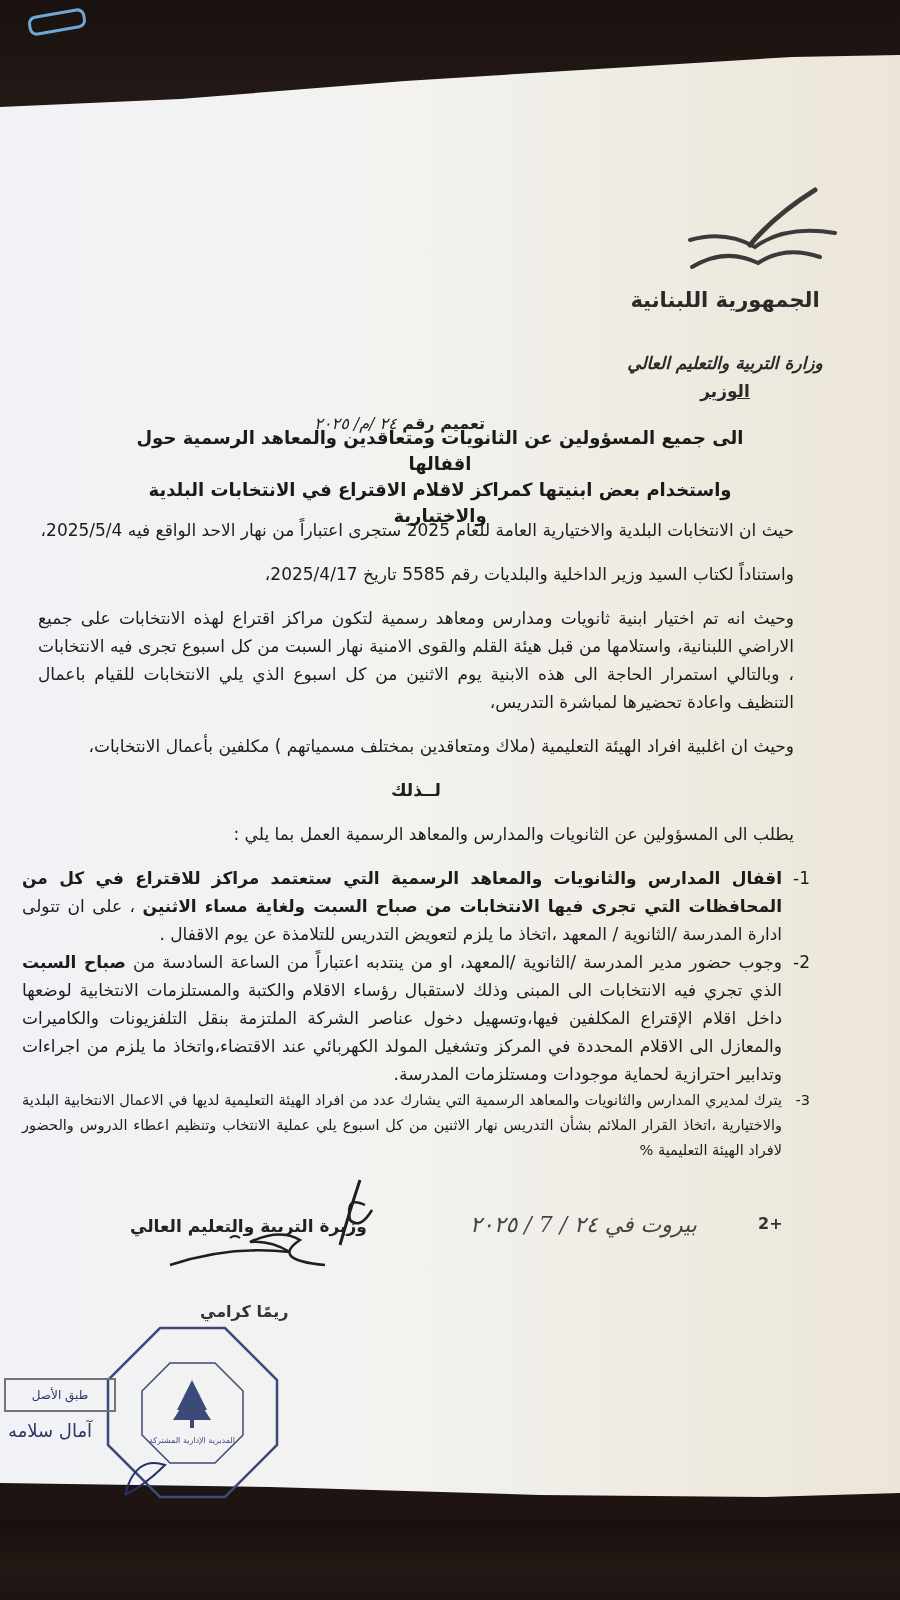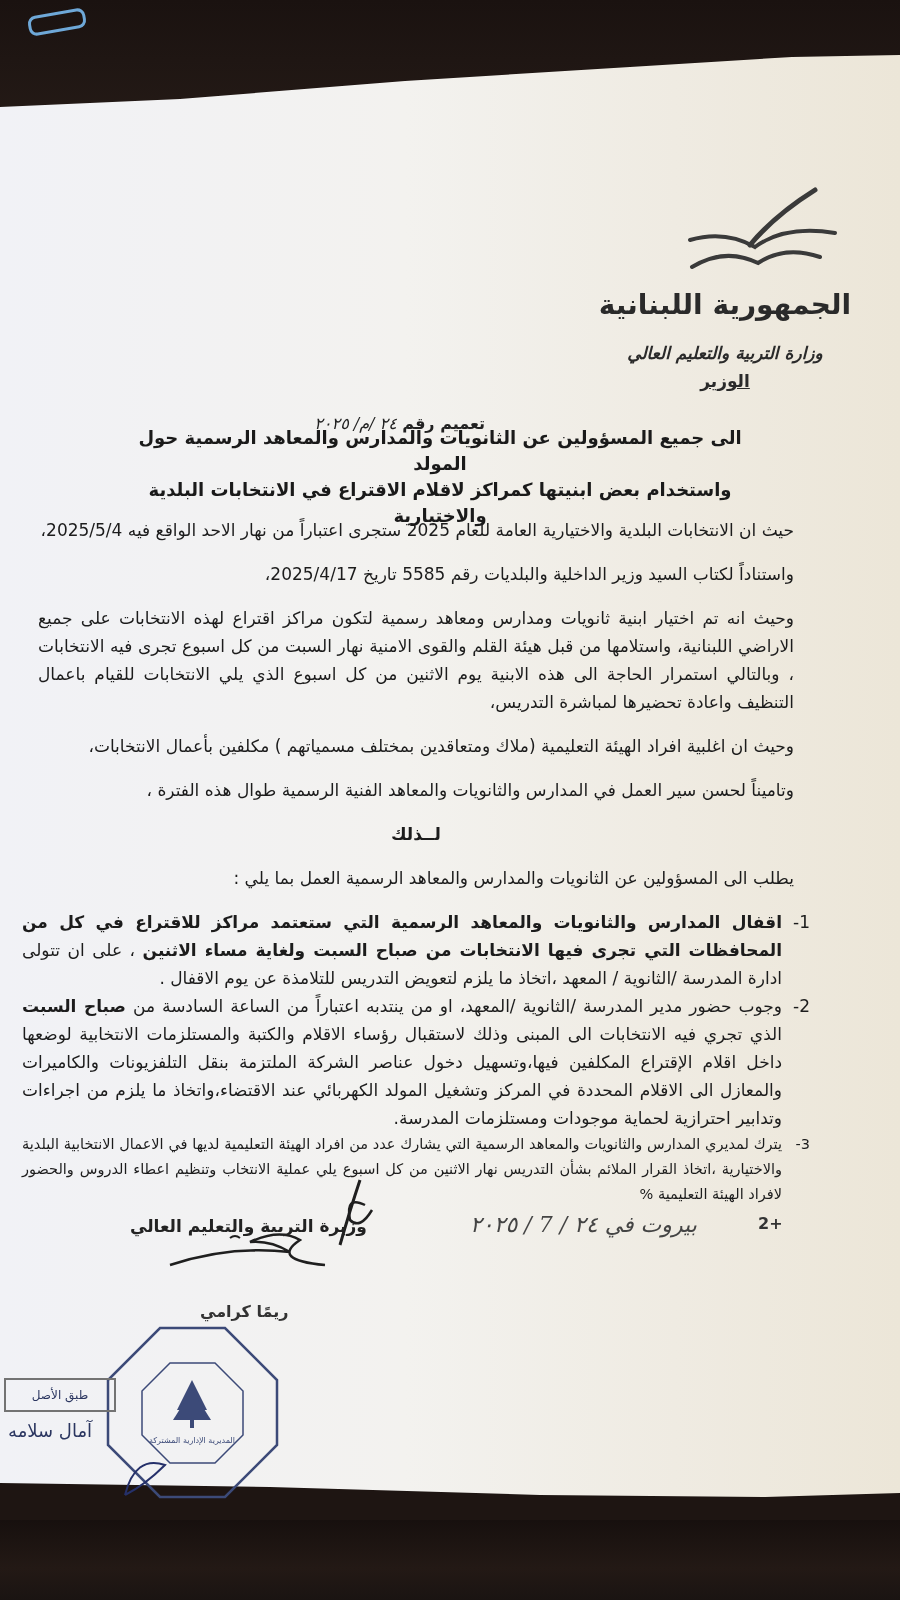--- a/index.html
+++ b/index.html
@@ -25,22 +25,22 @@
     background: linear-gradient(90deg, #f1f2f6 0%, #f3f2ef 45%, #efebe2 75%, #ece6d8 100%);
     clip-path: polygon(0 52px, 20% 44px, 45% 26px, 70% 12px, 88% 2px, 100% 0, 100% 1438px, 85% 1442px, 60% 1440px, 30% 1432px, 0 1428px);
   }
   .logo {
     position: absolute; right: 60px; top: 185px; width: 160px; height: 95px;
   }
   .header-block {
     position: absolute; right: 45px; top: 288px; width: 260px; text-align: center; direction: rtl;
     color: #2a2a2a; font-weight: bold;
   }
-  .header-block .republic { font-size: 28px; margin-bottom: 22px; }
-  .header-block .ministry { font-size: 17px; margin-bottom: 8px; font-style: italic; }
+  .header-block .republic { font-size: 21px; margin-bottom: 0; }
+  .header-block .ministry { font-size: 17px; margin-bottom: 8px; font-style: italic; margin-top: 41px; }
   .header-block .minister { font-size: 17px; text-decoration: underline; }
   .circular-no {
     position: absolute; right: 415px; top: 414px; direction: rtl;
     font-size: 16px; font-weight: bold; color: #222;
   }
   .circular-no .handwritten { font-family: "DejaVu Serif", serif; font-style: italic; font-weight: normal; letter-spacing: 1px; }
   .subject {
     position: absolute; right: 150px; top: 425px; width: 620px; direction: rtl;
     text-align: center; font-size: 18px; font-weight: bold; line-height: 26px; color: #1a1a1a;
   }
@@ -102,30 +102,29 @@
   <div class="ministry">وزارة التربية والتعليم العالي</div>
   <div class="minister">الوزير</div>
 </div>
 
 <div class="circular-no">
   <span>تعميم رقم</span>
   <span class="handwritten">٢٤ /م/ ٢٠٢٥</span>
 </div>
 
 <div class="subject">
-  <div>الى جميع المسؤولين عن الثانويات والمدارس والمعاهد الرسمية حول المولد</div>
+  <div>الى جميع المسؤولين عن الثانويات ومتعاقدين والمعاهد الرسمية حول اقفالها</div>
   <div>واستخدام بعض ابنيتها كمراكز لاقلام الاقتراع في الانتخابات البلدية والاختيارية</div>
 </div>
 
 <div class="body-text">
   <p>حيث ان الانتخابات البلدية والاختيارية العامة للعام 2025 ستجرى اعتباراً من نهار الاحد الواقع فيه 2025/5/4،</p>
   <p>واستناداً لكتاب السيد وزير الداخلية والبلديات رقم 5585 تاريخ 2025/4/17،</p>
   <p>وحيث انه تم اختيار ابنية ثانويات ومدارس ومعاهد رسمية لتكون مراكز اقتراع لهذه الانتخابات على جميع الاراضي اللبنانية، واستلامها من قبل هيئة القلم والقوى الامنية نهار السبت من كل اسبوع تجرى فيه الانتخابات ، وبالتالي استمرار الحاجة الى هذه الابنية يوم الاثنين من كل اسبوع الذي يلي الانتخابات للقيام باعمال التنظيف واعادة تحضيرها لمباشرة التدريس،</p>
   <p>وحيث ان اغلبية افراد الهيئة التعليمية (ملاك ومتعاقدين بمختلف مسمياتهم ) مكلفين بأعمال الانتخابات،</p>
-  <p>وتاميناً لحسن سير العمل في المدارس والثانويات والمعاهد الفنية الرسمية طوال هذه الفترة ،</p>
   <p class="therefore">لــذلك</p>
   <p>يطلب الى المسؤولين عن الثانويات والمدارس والمعاهد الرسمية العمل بما يلي :</p>
   <ul class="items">
     <li class="bold-item">
       <span class="num">1-</span>
       <span class="lead">اقفال المدارس والثانويات والمعاهد الرسمية التي ستعتمد مراكز للاقتراع في كل من المحافظات التي تجرى فيها الانتخابات من صباح السبت ولغاية مساء الاثنين</span>
       <span>، على ان تتولى ادارة المدرسة /الثانوية / المعهد ،اتخاذ ما يلزم لتعويض التدريس للتلامذة عن يوم الاقفال .</span>
     </li>
     <li>
       <span class="num">2-</span>

